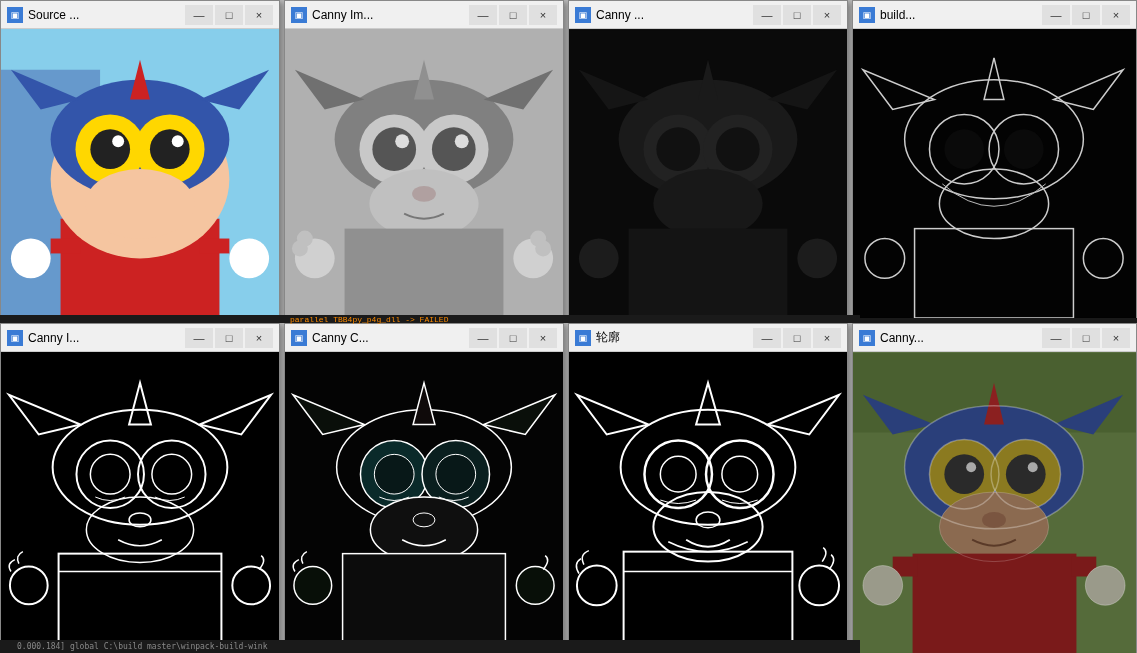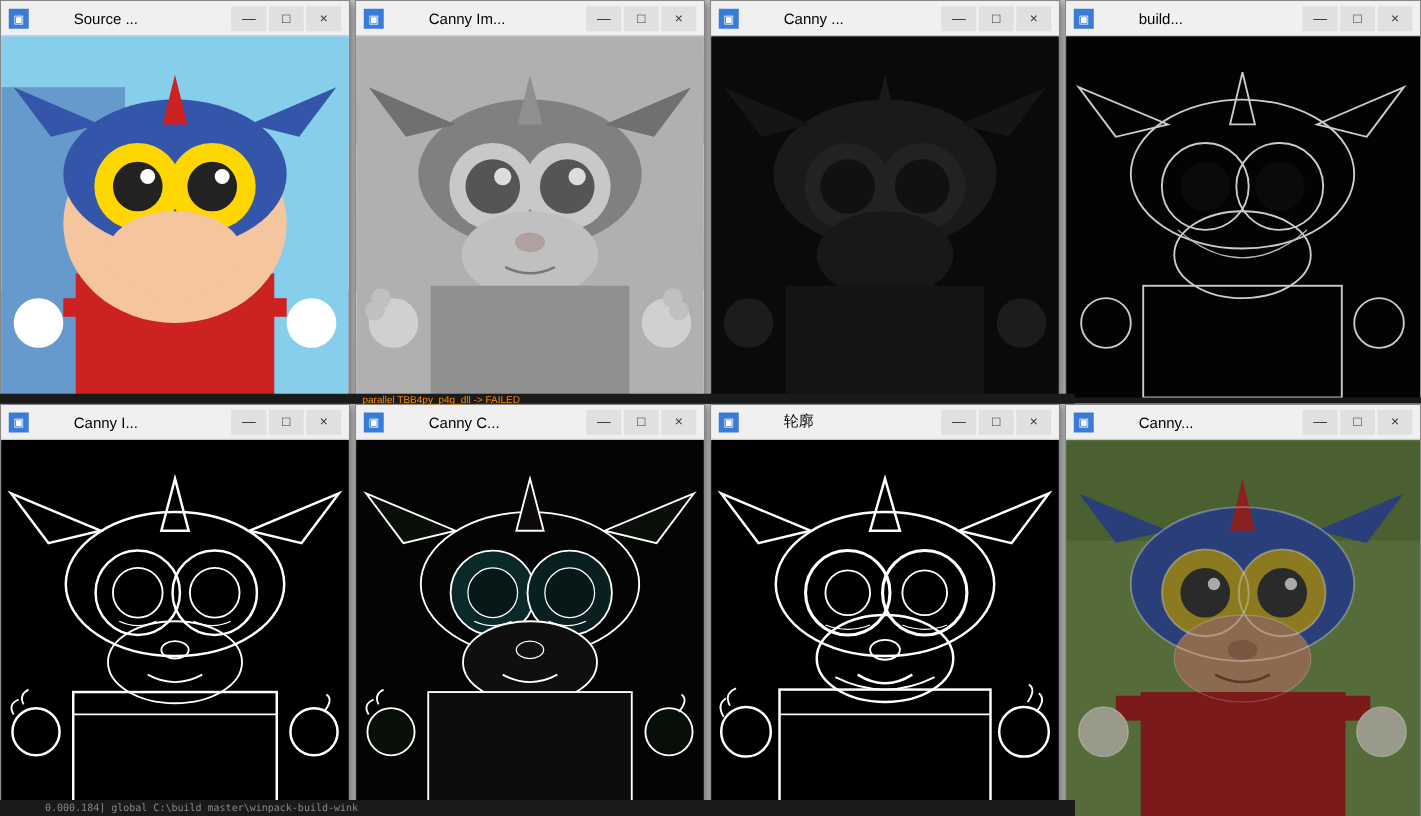--- a/index.html
+++ b/index.html
@@ -49,21 +49,20 @@
       flex-shrink: 0;
     }
 
     .titlebar-title {
       flex: 1;
       font-size: 12px;
       color: #000;
       white-space: nowrap;
       overflow: hidden;
       text-overflow: ellipsis;
-      margin-left: 31px;
     }
 
     .titlebar-buttons {
       display: flex;
       gap: 2px;
     }
 
     .titlebar-btn {
       width: 28px;
       height: 20px;
@@ -546,20 +545,20 @@
         <circle cx="112" cy="122" r="35" fill="none" stroke="rgba(255,255,255,0.3)" stroke-width="1.5"></circle>
         <circle cx="174" cy="122" r="35" fill="none" stroke="rgba(255,255,255,0.3)" stroke-width="1.5"></circle>
         <ellipse cx="142" cy="175" rx="55" ry="35" fill="none" stroke="rgba(255,255,255,0.2)" stroke-width="1"></ellipse>
         <circle cx="30" cy="234" r="20" fill="none" stroke="rgba(255,255,255,0.3)" stroke-width="1"></circle>
         <circle cx="254" cy="234" r="20" fill="none" stroke="rgba(255,255,255,0.3)" stroke-width="1"></circle>
       </svg>
     </div>
   </div>
 
   <div style="position:absolute; left:0; top:315px; width:860px; height:8px; background:#1a1a1a; display:flex; align-items:center;">
-    <span style="color:#ff8c00; font-family:Liberation Sans, sans-serif; font-size:8px; padding-left:290px;">parallel TBB4py_p4g_dll -&gt; FAILED</span>
+    <span style="color:#ff8c00; font-family:Liberation Mono, monospace; font-size:8px; padding-left:290px;">parallel TBB4py_p4g_dll -&gt; FAILED</span>
   </div>
 
   <div style="position:absolute; left:0; top:640px; width:860px; height:13px; background:#1a1a1a; display:flex; align-items:center;">
-    <span style="color:#888; font-family:monospace; font-size:8px; padding-left:4px;margin-left:32px;">0.000.184] global C:\build master\winpack-build-wink</span>
+    <span style="color:#888; font-family:monospace; font-size:8px; padding-left:17px;">0.000.184] global C:\build master\winpack-build-wink</span>
   </div>
 
 </div>
 
 </body></html>

